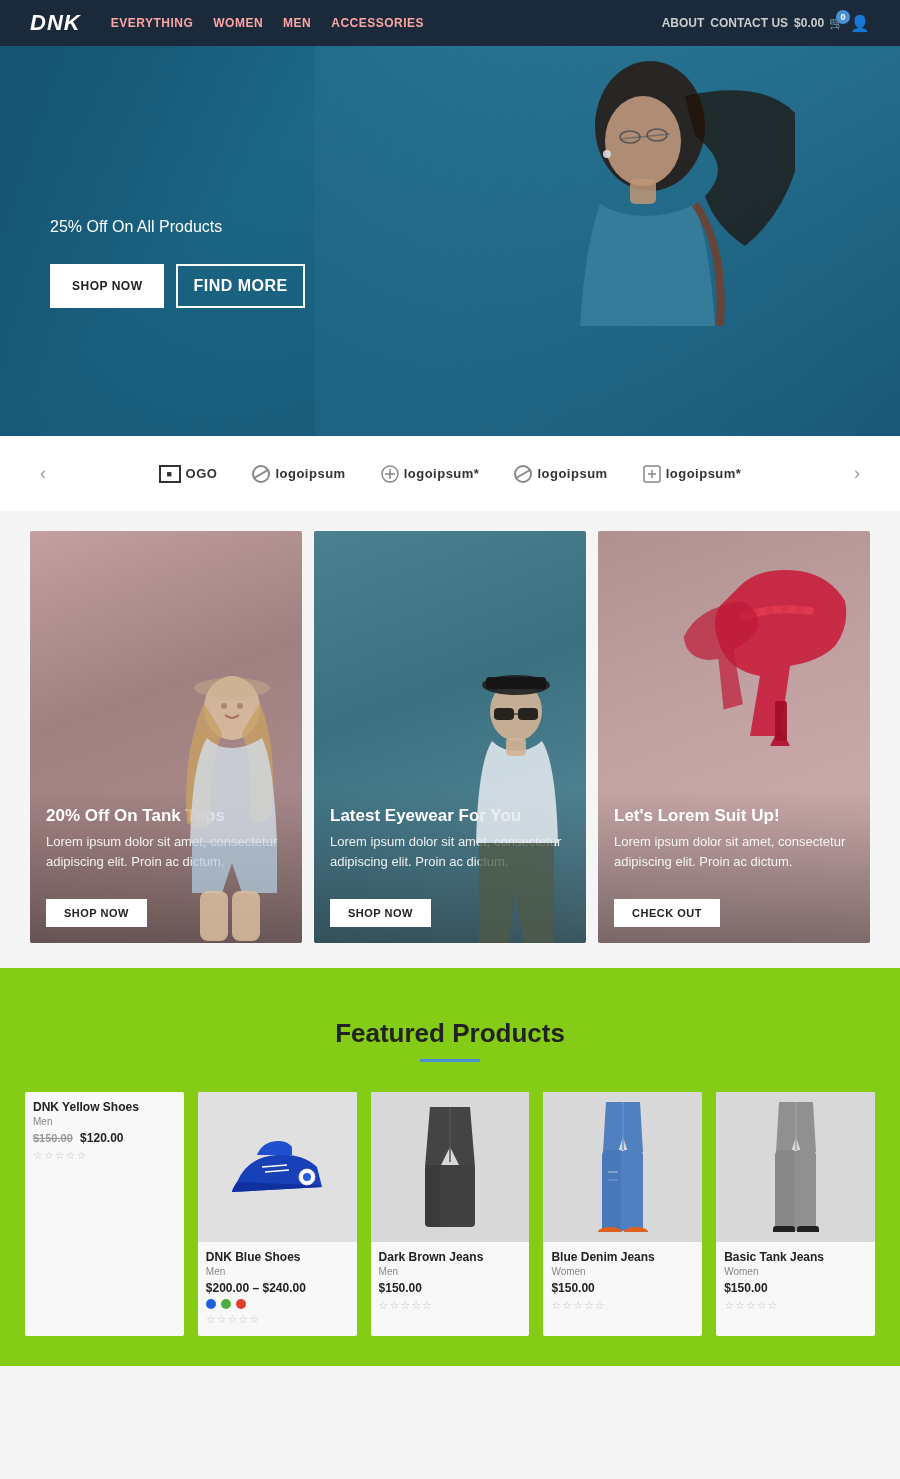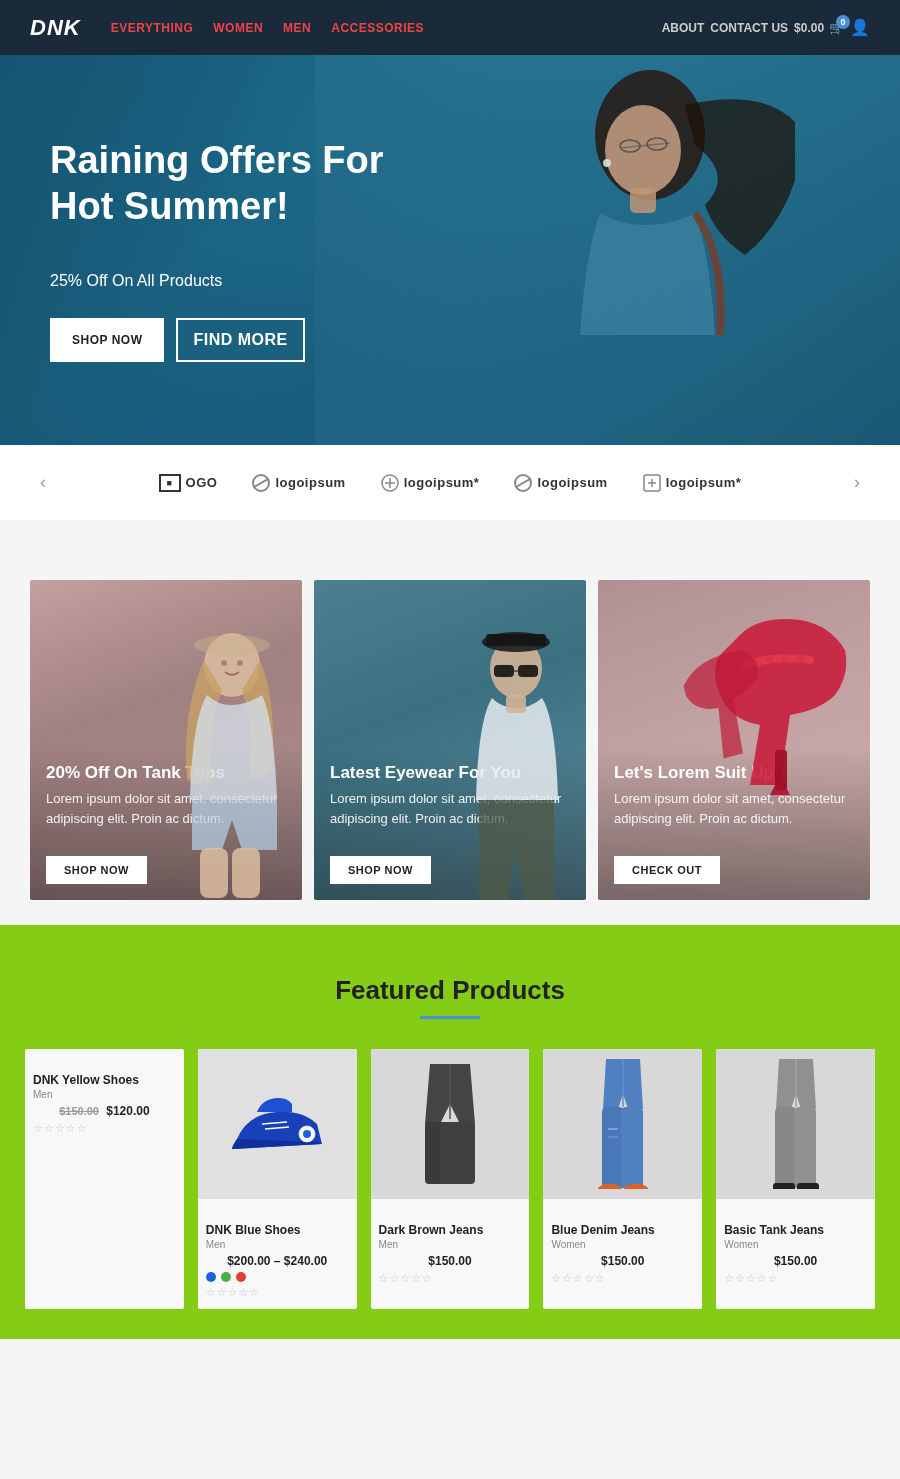--- a/index.html
+++ b/index.html
@@ -4,37 +4,37 @@
   <style>
     * { margin: 0; padding: 0; box-sizing: border-box; }
     body { font-family: Arial, sans-serif; background: #f5f5f5; width: 900px; }
 
     
     .navbar {
       background: #1a2a3a;
       display: flex;
       align-items: center;
       padding: 0 30px;
-      height: 55px;
+      height: 46px;
     }
     .navbar-logo {
       color: white;
       font-size: 22px;
       font-weight: 900;
       font-style: italic;
       margin-right: 30px;
       letter-spacing: 1px;
     }
     .navbar-nav {
       display: flex;
       gap: 20px;
       flex: 1;
     }
     .navbar-nav a {
-      color: #ef4444;
+      color: #fca5a5;
       text-decoration: none;
       font-size: 12px;
       font-weight: 600;
       letter-spacing: 0.5px;
       text-transform: uppercase;
     }
     .navbar-right {
       display: flex;
       align-items: center;
       gap: 6px;
@@ -199,24 +199,23 @@
       padding: 20px 30px 25px;
       background: #f5f5f5;
     }
     .promo-grid {
       display: grid;
       grid-template-columns: 1fr 1fr 1fr;
       gap: 12px;
     }
     .promo-card {
       position: relative;
-      height: 320px;
+      height: 412px;
       overflow: hidden;
       border-radius: 2px;
-      margin-top: 40px;
     }
     .promo-card-bg {
       width: 100%;
       height: 100%;
       position: absolute;
       top: 0; left: 0;
     }
     .promo-card-1-bg {
       background: linear-gradient(160deg, #c4a0a0 0%, #a08080 40%, #b09090 100%);
     }
@@ -308,39 +307,37 @@
       color: #333;
       font-size: 9px;
       font-weight: 700;
       padding: 2px 6px;
       border-radius: 2px;
       z-index: 2;
       box-shadow: 0 1px 3px rgba(0,0,0,0.2);
     }
     .product-info {
       padding: 8px 8px 10px;
-      margin-top: 16px;
     }
     .product-name {
       font-size: 12px;
       font-weight: 700;
       color: #222;
       margin-bottom: 2px;
     }
     .product-category {
       font-size: 10px;
       color: #888;
       margin-bottom: 4px;
     }
     .product-price {
       font-size: 12px;
       font-weight: 700;
       color: #222;
       margin-bottom: 4px;
-      text-align: center;
     }
     .product-price-old {
       font-size: 11px;
       color: #999;
       text-decoration: line-through;
       margin-right: 4px;
     }
     .product-stars {
       color: #ccc;
       font-size: 11px;
@@ -431,21 +428,20 @@
 
       <path d="M105,158 Q90,200 85,280 L220,280 Q215,200 200,158 Q178,170 148,170 Q125,170 105,158 Z" fill="rgba(60,130,160,0.75)"></path>
 
       <path d="M200,158 Q230,200 225,280" stroke="rgba(120,60,40,0.8)" stroke-width="8" fill="none"></path>
 
       <circle cx="112" cy="108" r="4" fill="rgba(220,220,220,0.9)"></circle>
     </svg>
   </div>
 
   <div class="hero-content" style="position:relative;z-index:3;">
-    <h1 class="hero-title">Raining Offers For Hot Summer!</h1>
     <p class="hero-subtitle">25% Off On All Products</p>
     <div class="hero-buttons">
       <button class="btn-shop-now">SHOP NOW</button>
       <button class="btn-find-more">FIND MORE</button>
     </div>
   </div>
 </section>
 
 <section class="brands-section">
   <button class="brands-nav">‹</button>

